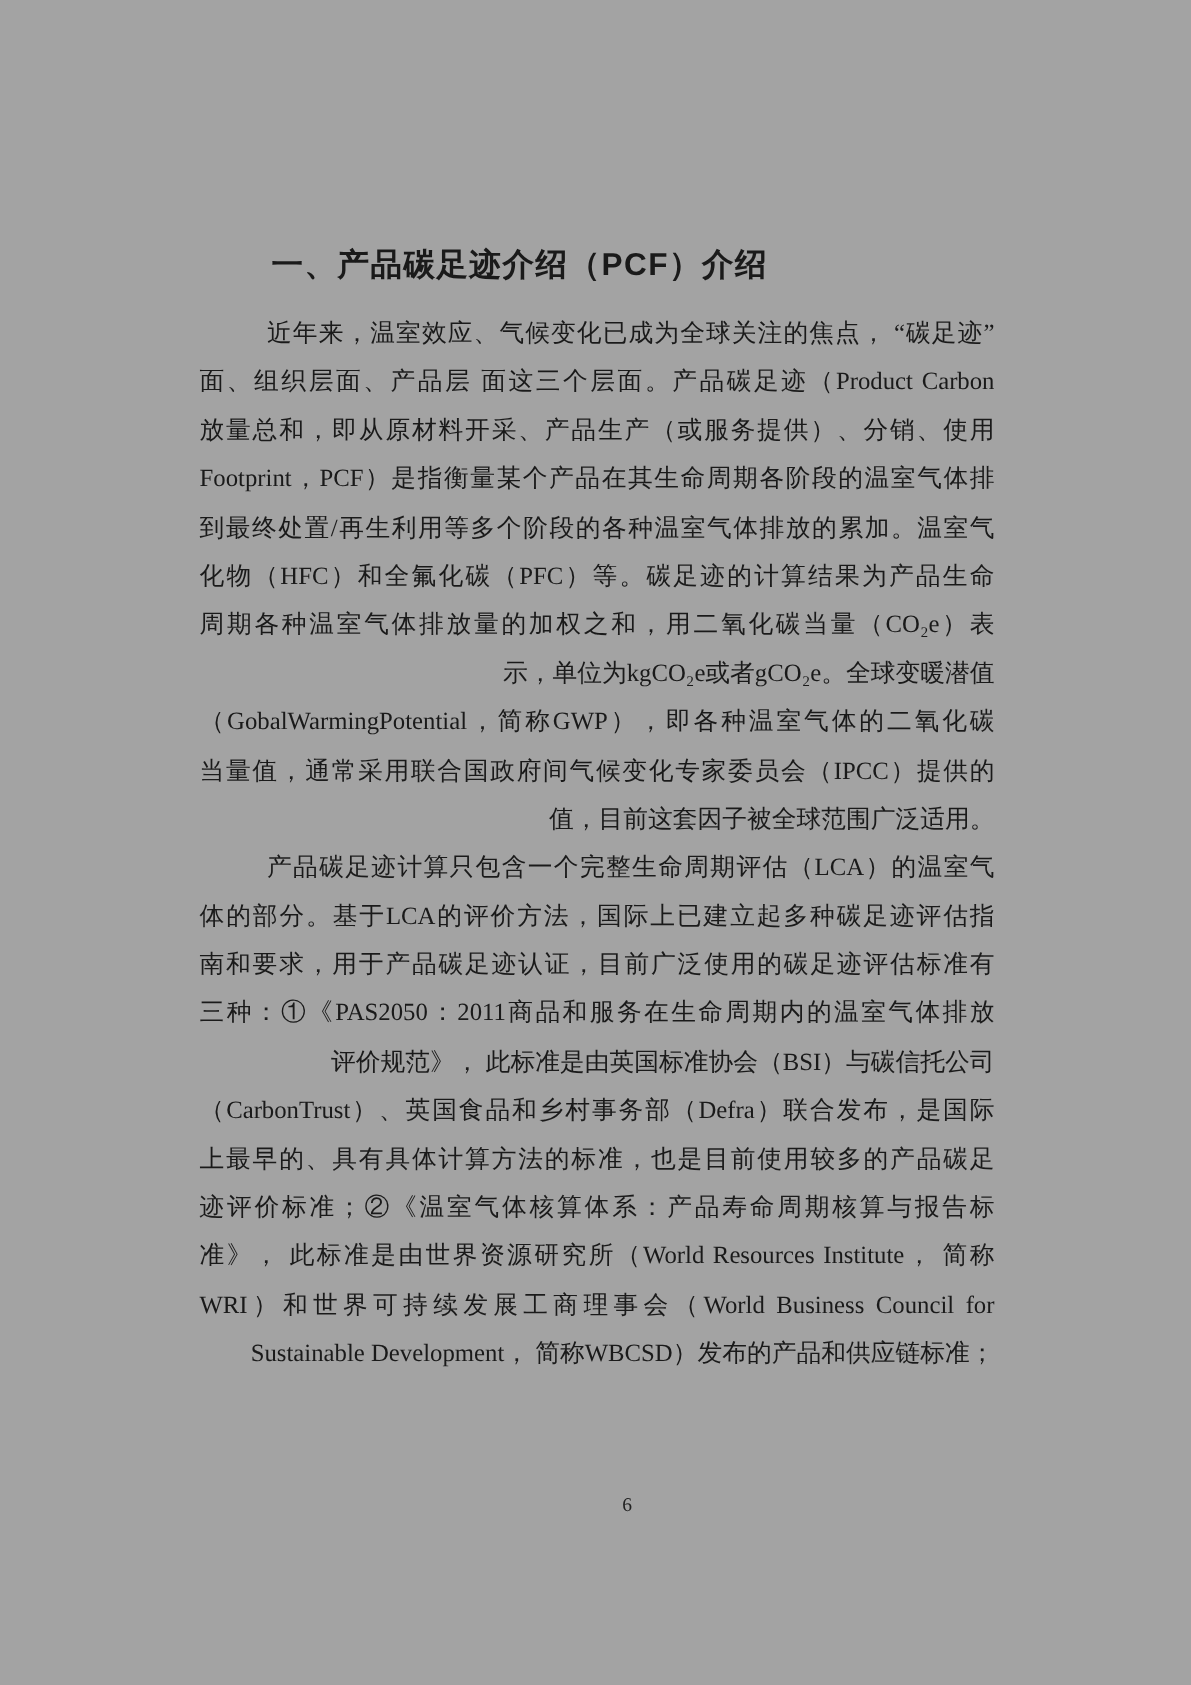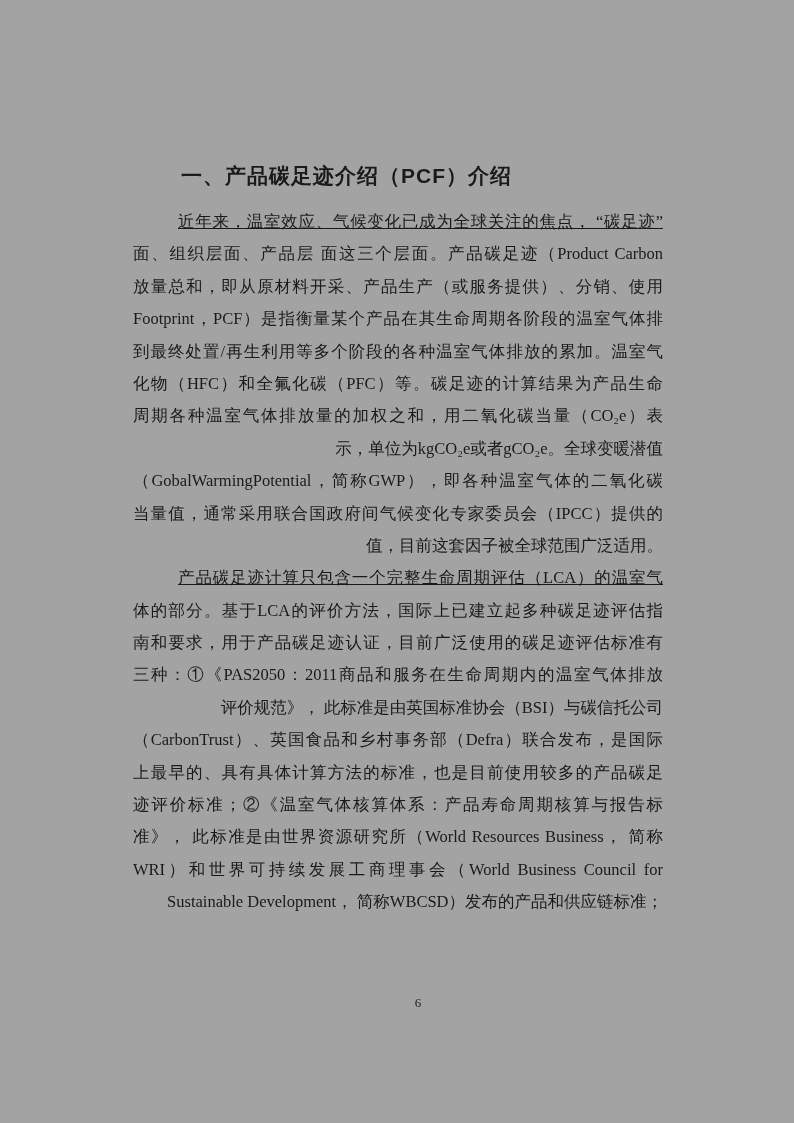--- a/index.html
+++ b/index.html
@@ -33,21 +33,20 @@
     height:32.4px;
     text-align:right;
     white-space:normal;
   }
   .line.just{
     text-align:justify;
     text-align-last:justify;
   }
   .line.indent{
     text-indent:45px;
-    text-decoration:underline;
   }
   .page-number{
     position:absolute;
     top:995px;left:153px;width:530px;
     text-align:center;
     font-size:13px;
     color:#222;
   }
 </style>
 </head>
@@ -69,19 +68,19 @@
       <div class="line just">当量值，通常采用联合国政府间气候变化专家委员会（IPCC）提供的</div>
       <div class="line">值，目前这套因子被全球范围广泛适用。</div>
       <div class="line indent just">产品碳足迹计算只包含一个完整生命周期评估（LCA）的温室气</div>
       <div class="line just">体的部分。基于LCA的评价方法，国际上已建立起多种碳足迹评估指</div>
       <div class="line just">南和要求，用于产品碳足迹认证，目前广泛使用的碳足迹评估标准有</div>
       <div class="line just">三种：①《PAS2050：2011商品和服务在生命周期内的温室气体排放</div>
       <div class="line">评价规范》， 此标准是由英国标准协会（BSI）与碳信托公司</div>
       <div class="line just">（CarbonTrust）、英国食品和乡村事务部（Defra）联合发布，是国际</div>
       <div class="line just">上最早的、具有具体计算方法的标准，也是目前使用较多的产品碳足</div>
       <div class="line just">迹评价标准；②《温室气体核算体系：产品寿命周期核算与报告标</div>
-      <div class="line just">准》， 此标准是由世界资源研究所（World Resources Business， 简称</div>
+      <div class="line just">准》， 此标准是由世界资源研究所（World Resources Institute， 简称</div>
       <div class="line just">WRI）和世界可持续发展工商理事会（World Business Council for</div>
       <div class="line">Sustainable Development， 简称WBCSD）发布的产品和供应链标准；</div>
     </div>
 
   <div class="page-number">6</div>
 </div>
 
 </body></html>

